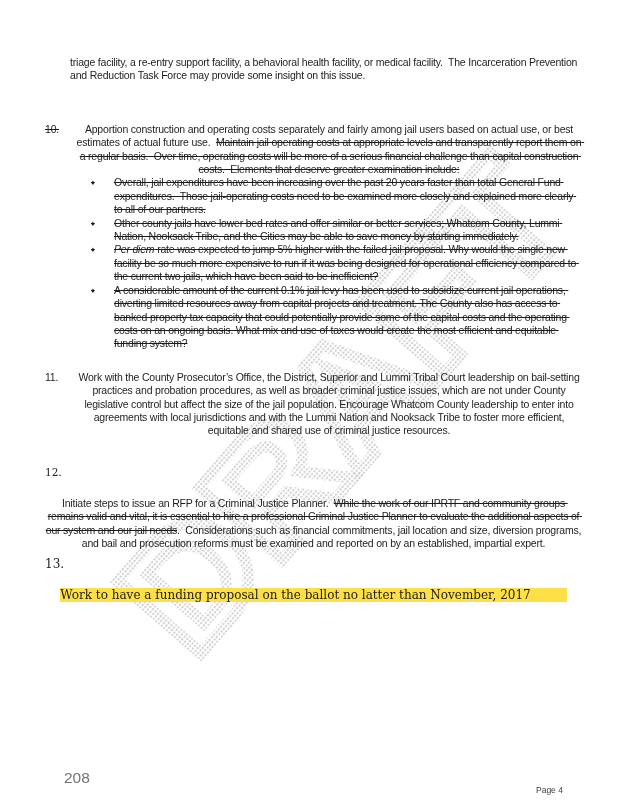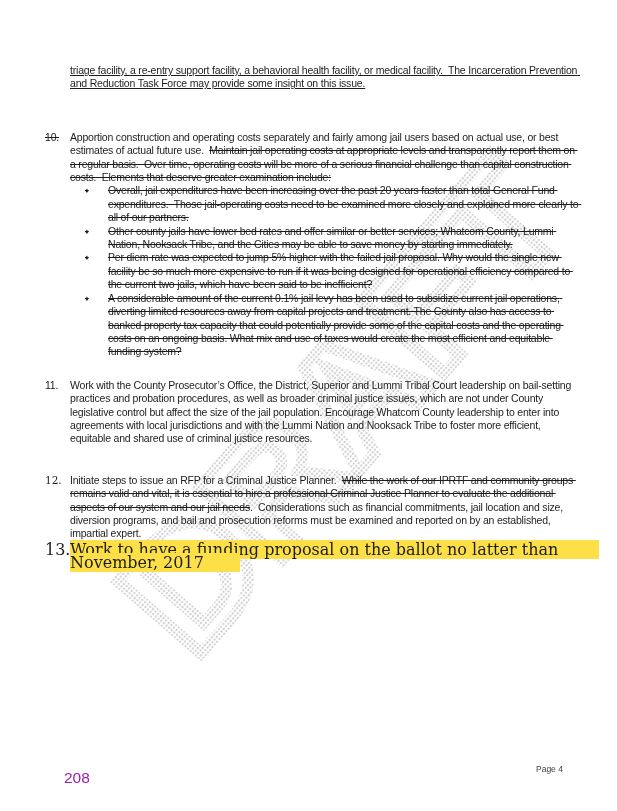--- a/index.html
+++ b/index.html
@@ -12,43 +12,43 @@
   .watermark-svg {
     position:absolute; left:20px; top:295px; width:640px; height:220px;
     transform:rotate(-49deg); transform-origin:center; z-index:0;
     pointer-events:none;
   }
   .wm-text {
     font-family:"Liberation Sans","DejaVu Sans",sans-serif;
     font-weight:bold; font-size:160px;
   }
   .content { position:absolute; left:45px; top:48px; width:537px; z-index:1; }
-  .intro { margin:16px 0 40px 25px; white-space:pre-wrap;text-decoration:underline; }
-  .item { display:flex; }
+  .intro { margin:8px 0 40px 25px; white-space:pre-wrap; }
+  .item { display:flex;gap:6px; }
   .item .num { width:25px; flex:0 0 25px; }
   .item .body { flex:1; min-width:0; }
-  .para { white-space:pre-wrap; }
+  .para { white-space:pre-wrap;text-align:center; }
   .bullet-row { display:flex; margin-left:15px; }
   .bullet-glyph { width:23px; flex:0 0 23px; font-size:7.5px; line-height:13.4px; }
   .bullet-text { flex:1; min-width:0; white-space:pre-wrap; }
   .struck { text-decoration:line-through; text-decoration-thickness:1px; }
-  .italic { }
-  .serif-item { font-family:"DejaVu Serif","Liberation Serif",serif; font-size:16px; letter-spacing:0; }
+  .italic { font-style:italic; }
+  .serif-item { font-family:"DejaVu Serif","Liberation Serif",serif; font-size:12px; letter-spacing:0;flex-direction:column; }
   .serif-num { font-family:"DejaVu Serif","Liberation Serif",serif; letter-spacing:0; }
   .highlight { background:#fde047; padding-right:36px; box-decoration-break:clone; }
   #items .item:nth-child(1) { margin-bottom:20px; }
   #items .item:nth-child(2) { margin-bottom:28px; }
-  #items .item:nth-child(3) { margin-bottom:2px; }
+  #items .item:nth-child(3) { margin-bottom:8px;flex-direction:column; }
   .footer-left {
     position:absolute; left:64px; top:769px; z-index:1;
-    font-size:15.5px; line-height:18px; letter-spacing:0; color:#a21caf;
+    font-size:15.5px; line-height:18px; letter-spacing:0; color:#737373;
     font-family:"Liberation Sans","DejaVu Sans",sans-serif;
   }
   .footer-right {
-    position:absolute; left:536px; top:764px; z-index:1;
+    position:absolute; left:536px; top:785px; z-index:1;
     font-size:8.5px; line-height:11px; letter-spacing:0; color:#3f3f3f;
   }
 </style>
 </head>
 <body>
 
 <div class="sheet">
 
   <svg class="watermark-svg" viewBox="0 0 640 220" xmlns="http://www.w3.org/2000/svg" aria-hidden="true">
     <defs>

